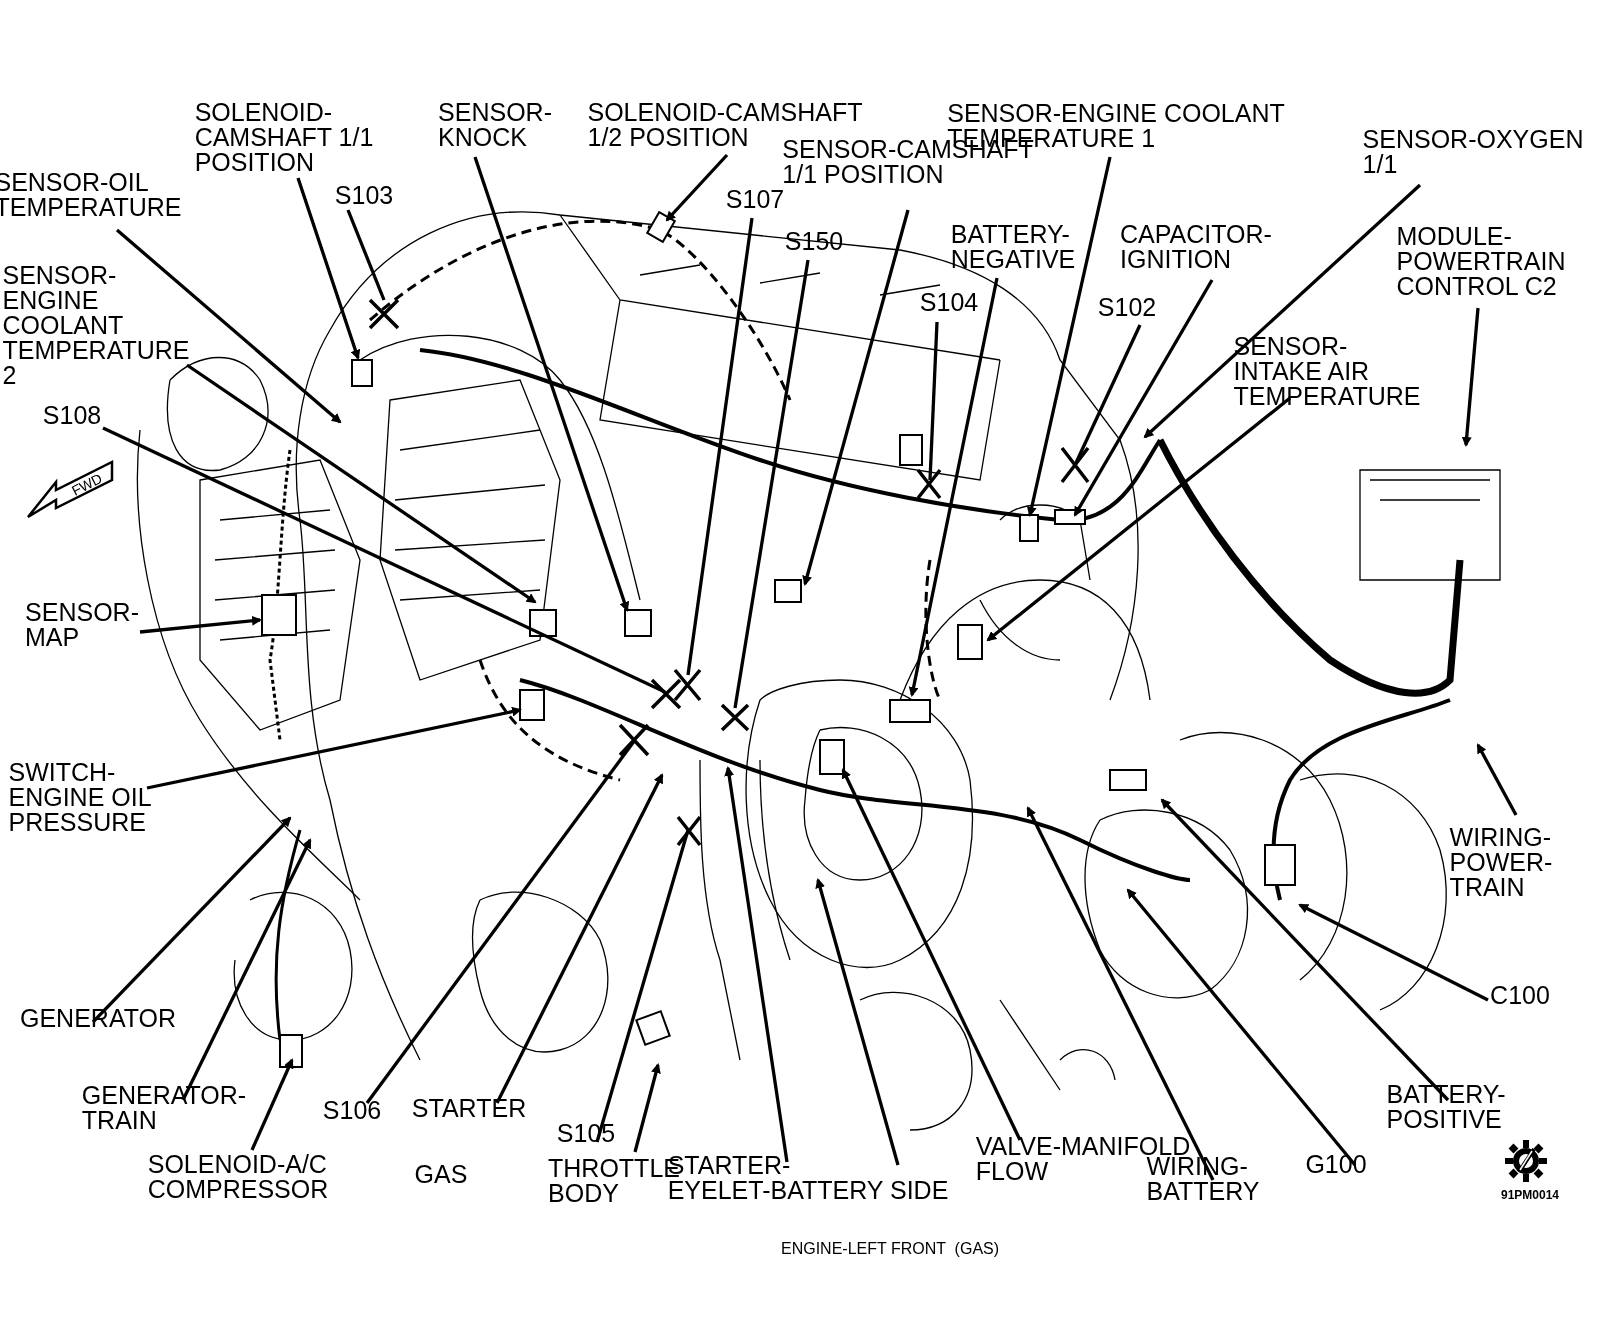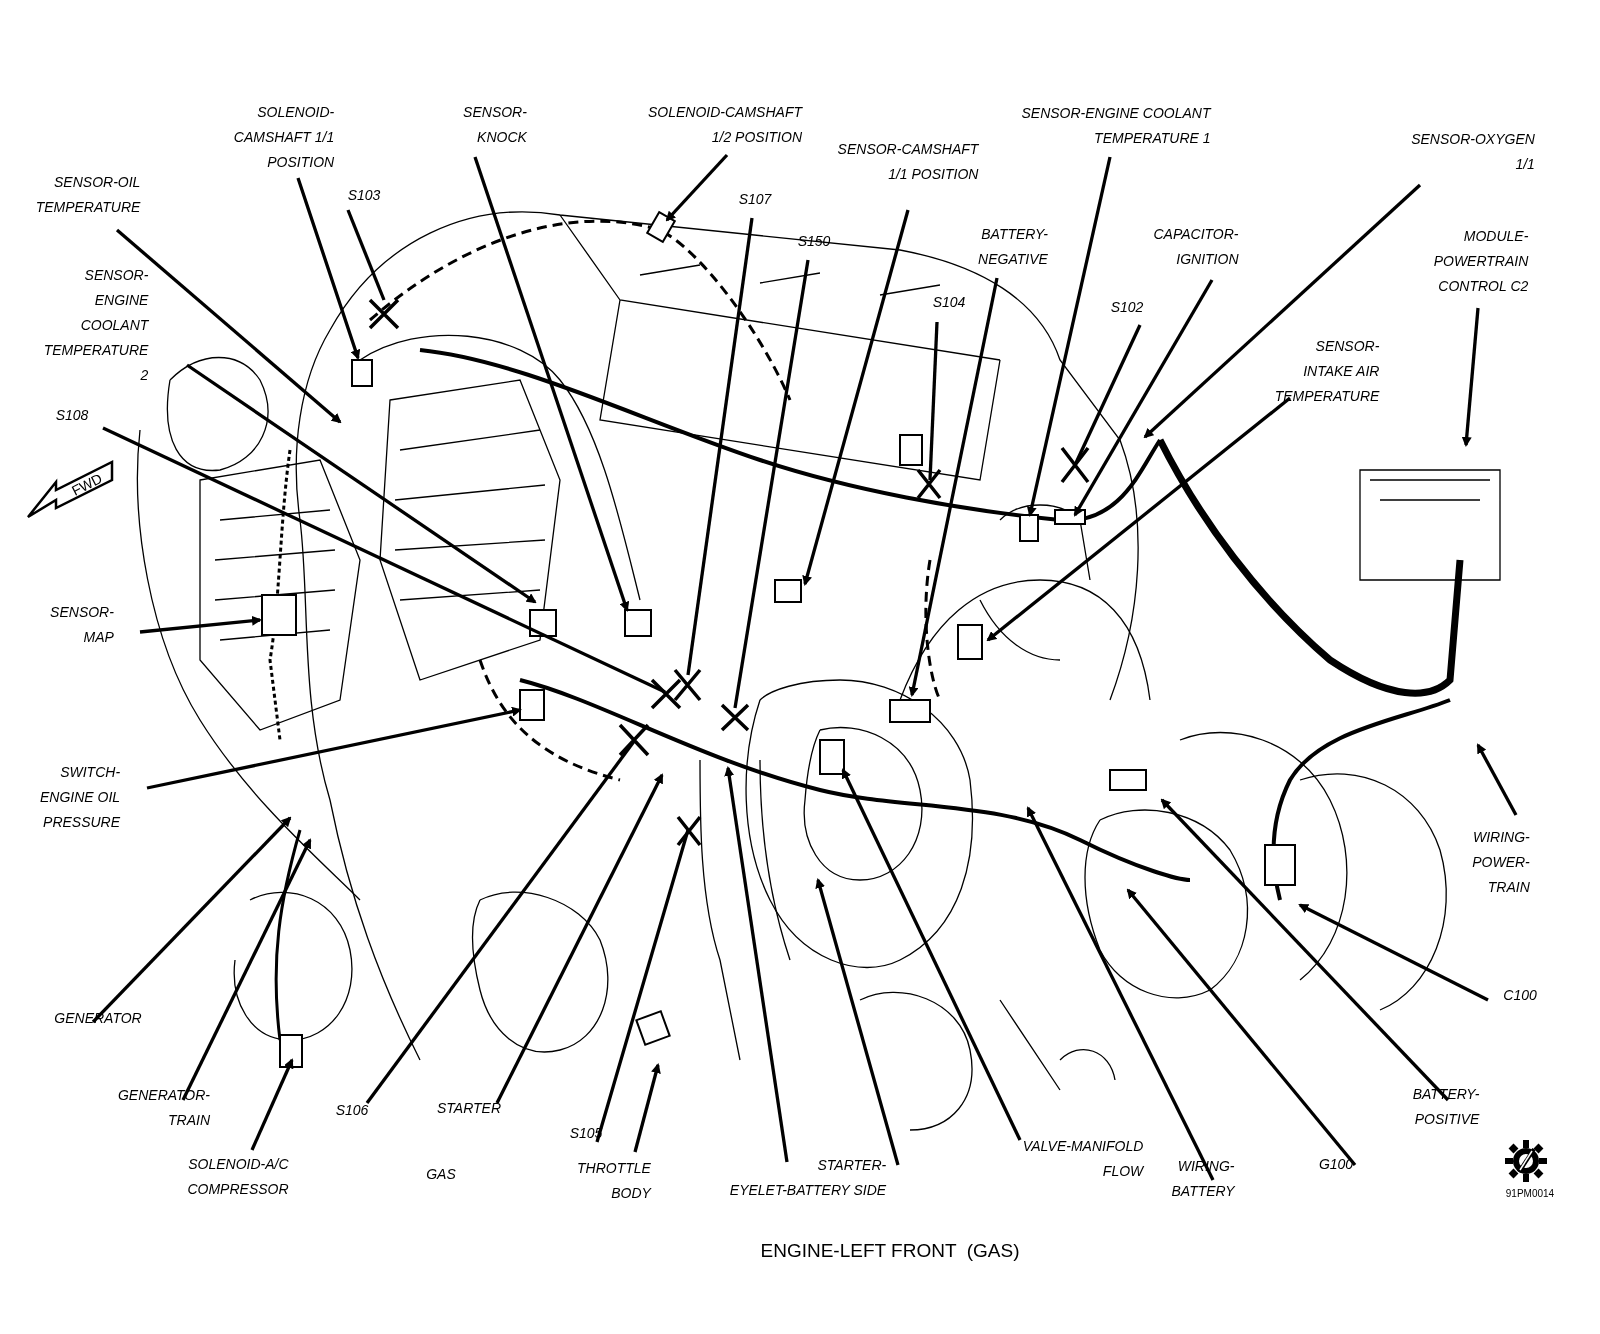--- a/index.html
+++ b/index.html
@@ -1,24 +1,24 @@
 <!DOCTYPE html>
 <html><head>
 <meta charset="utf-8">
 <style>
   html, body { margin: 0; padding: 0; background: #ffffff; }
   body { width: 1600px; height: 1334px; position: relative; overflow: hidden;
          font-family: "Liberation Sans", sans-serif; color: #000; }
   #art { position: absolute; left: 0; top: 0; width: 1600px; height: 1334px; }
-  .lbl { position: absolute; font-size: 14px; line-height: 25px; text-align: right;
-         white-space: pre; color: #000; transform: translateX(-50%); font-style: italic; }
+  .lbl { position: absolute; font-size: 25px; line-height: 25px; text-align: left;
+         white-space: pre; color: #000; transform: translateX(-50%); }
   .caption { position: absolute; left: 890px; top: 1240px; transform: translateX(-50%);
-             font-size: 19px; white-space: pre; }
+             font-size: 16px; white-space: pre; }
   .figid { position: absolute; left: 1530px; top: 1188px; transform: translateX(-50%);
-           font-size: 10px; font-weight: normal; }
+           font-size: 12px; font-weight: bold; }
   .fwd { position: absolute; left: 22px; top: 458px; width: 95px; height: 70px; }
   .gear { position: absolute; left: 1505px; top: 1140px; width: 42px; height: 42px; }
 </style>
 </head>
 <body>
 
 <svg id="art" viewBox="0 0 1600 1334" xmlns="http://www.w3.org/2000/svg">
   <defs>
     <marker id="ah" markerWidth="10" markerHeight="10" refX="8" refY="5" orient="auto" markerUnits="userSpaceOnUse">
       <path d="M0,0 L10,5 L0,10 z" fill="#000"></path>

